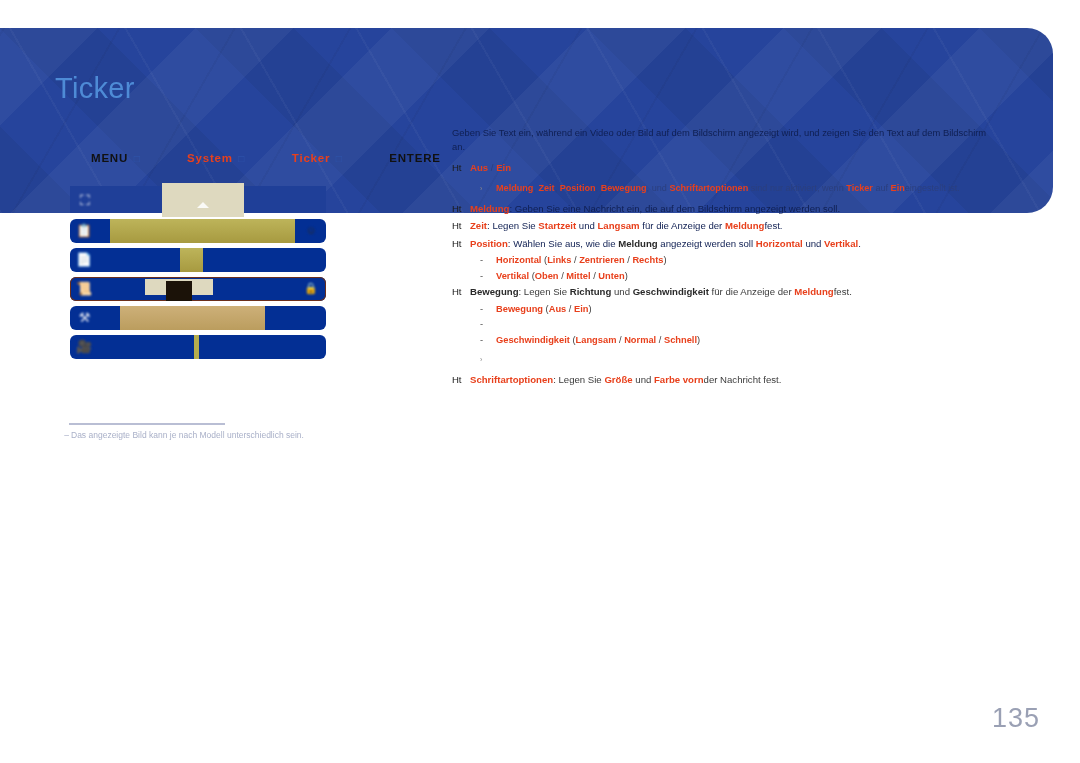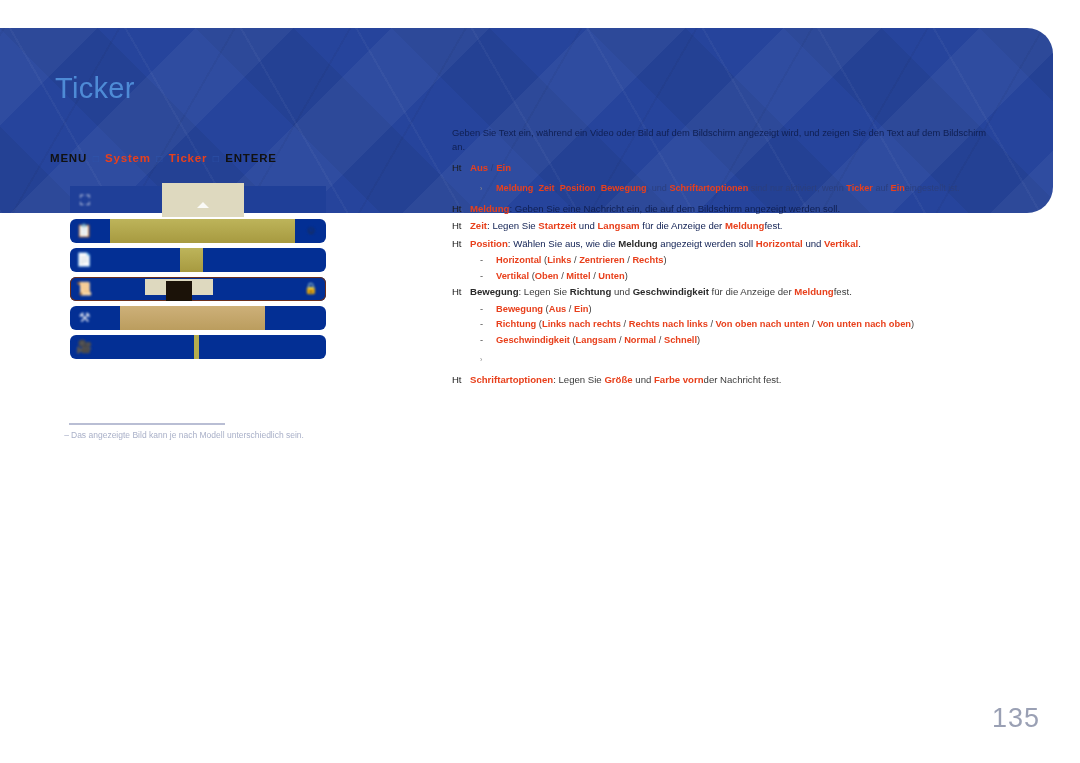--- a/index.html
+++ b/index.html
@@ -59,21 +59,21 @@
     position: absolute;
     left: 50px;
     top: 152px;
     z-index: 4;
     font-size: 11.5px;
     font-weight: bold;
     letter-spacing: 0.8px;
     color: #111111;
     white-space: nowrap;
   }
-  #menu-path .seg { display: inline-block; }
+  #menu-path .seg { display: inline-block; margin-left: 41px; }
   #menu-path .accent { color: #e8401c; }
   #menu-path .sep {
     display: inline-block;
     width: 18px;
     text-align: center;
     color: #2f56ad;
     font-weight: normal;
     font-size: 10px;
   }
 
@@ -373,21 +373,20 @@
       <div class="bullet-line">
         <span class="marker">Ht</span>
         <span class="body"><span class="b">Bewegung</span><span>: Legen Sie </span><span class="b">Richtung</span><span> und </span><span class="b">Geschwindigkeit</span><span> für die Anzeige der </span><span class="r">Meldung</span><span>fest.</span></span>
       </div>
       <div class="sub-line">
         <span class="marker">-</span>
         <span class="body"><span class="r">Bewegung</span><span> (</span><span class="r">Aus</span><span> / </span><span class="r">Ein</span><span>)</span></span>
       </div>
       <div class="sub-line">
         <span class="marker">-</span>
-        <span class="body"><span class="r">Richtung</span><span> (</span><span class="r">Links nach rechts</span><span> / </span><span class="r">Rechts nach links</span><span> / </span><span class="r">Von oben nach unten</span><span> / </span><span class="r">Von unten nach oben</span><span>)</span></span>
       </div>
       <div class="sub-line">
         <span class="marker">-</span>
         <span class="body"><span class="r">Geschwindigkeit</span><span> (</span><span class="r">Langsam</span><span> / </span><span class="r">Normal</span><span> / </span><span class="r">Schnell</span><span>)</span></span>
       </div>
       <div class="note-line">
         <span class="marker">›</span>
       </div>
       <div class="bullet-line">
         <span class="marker">Ht</span>

